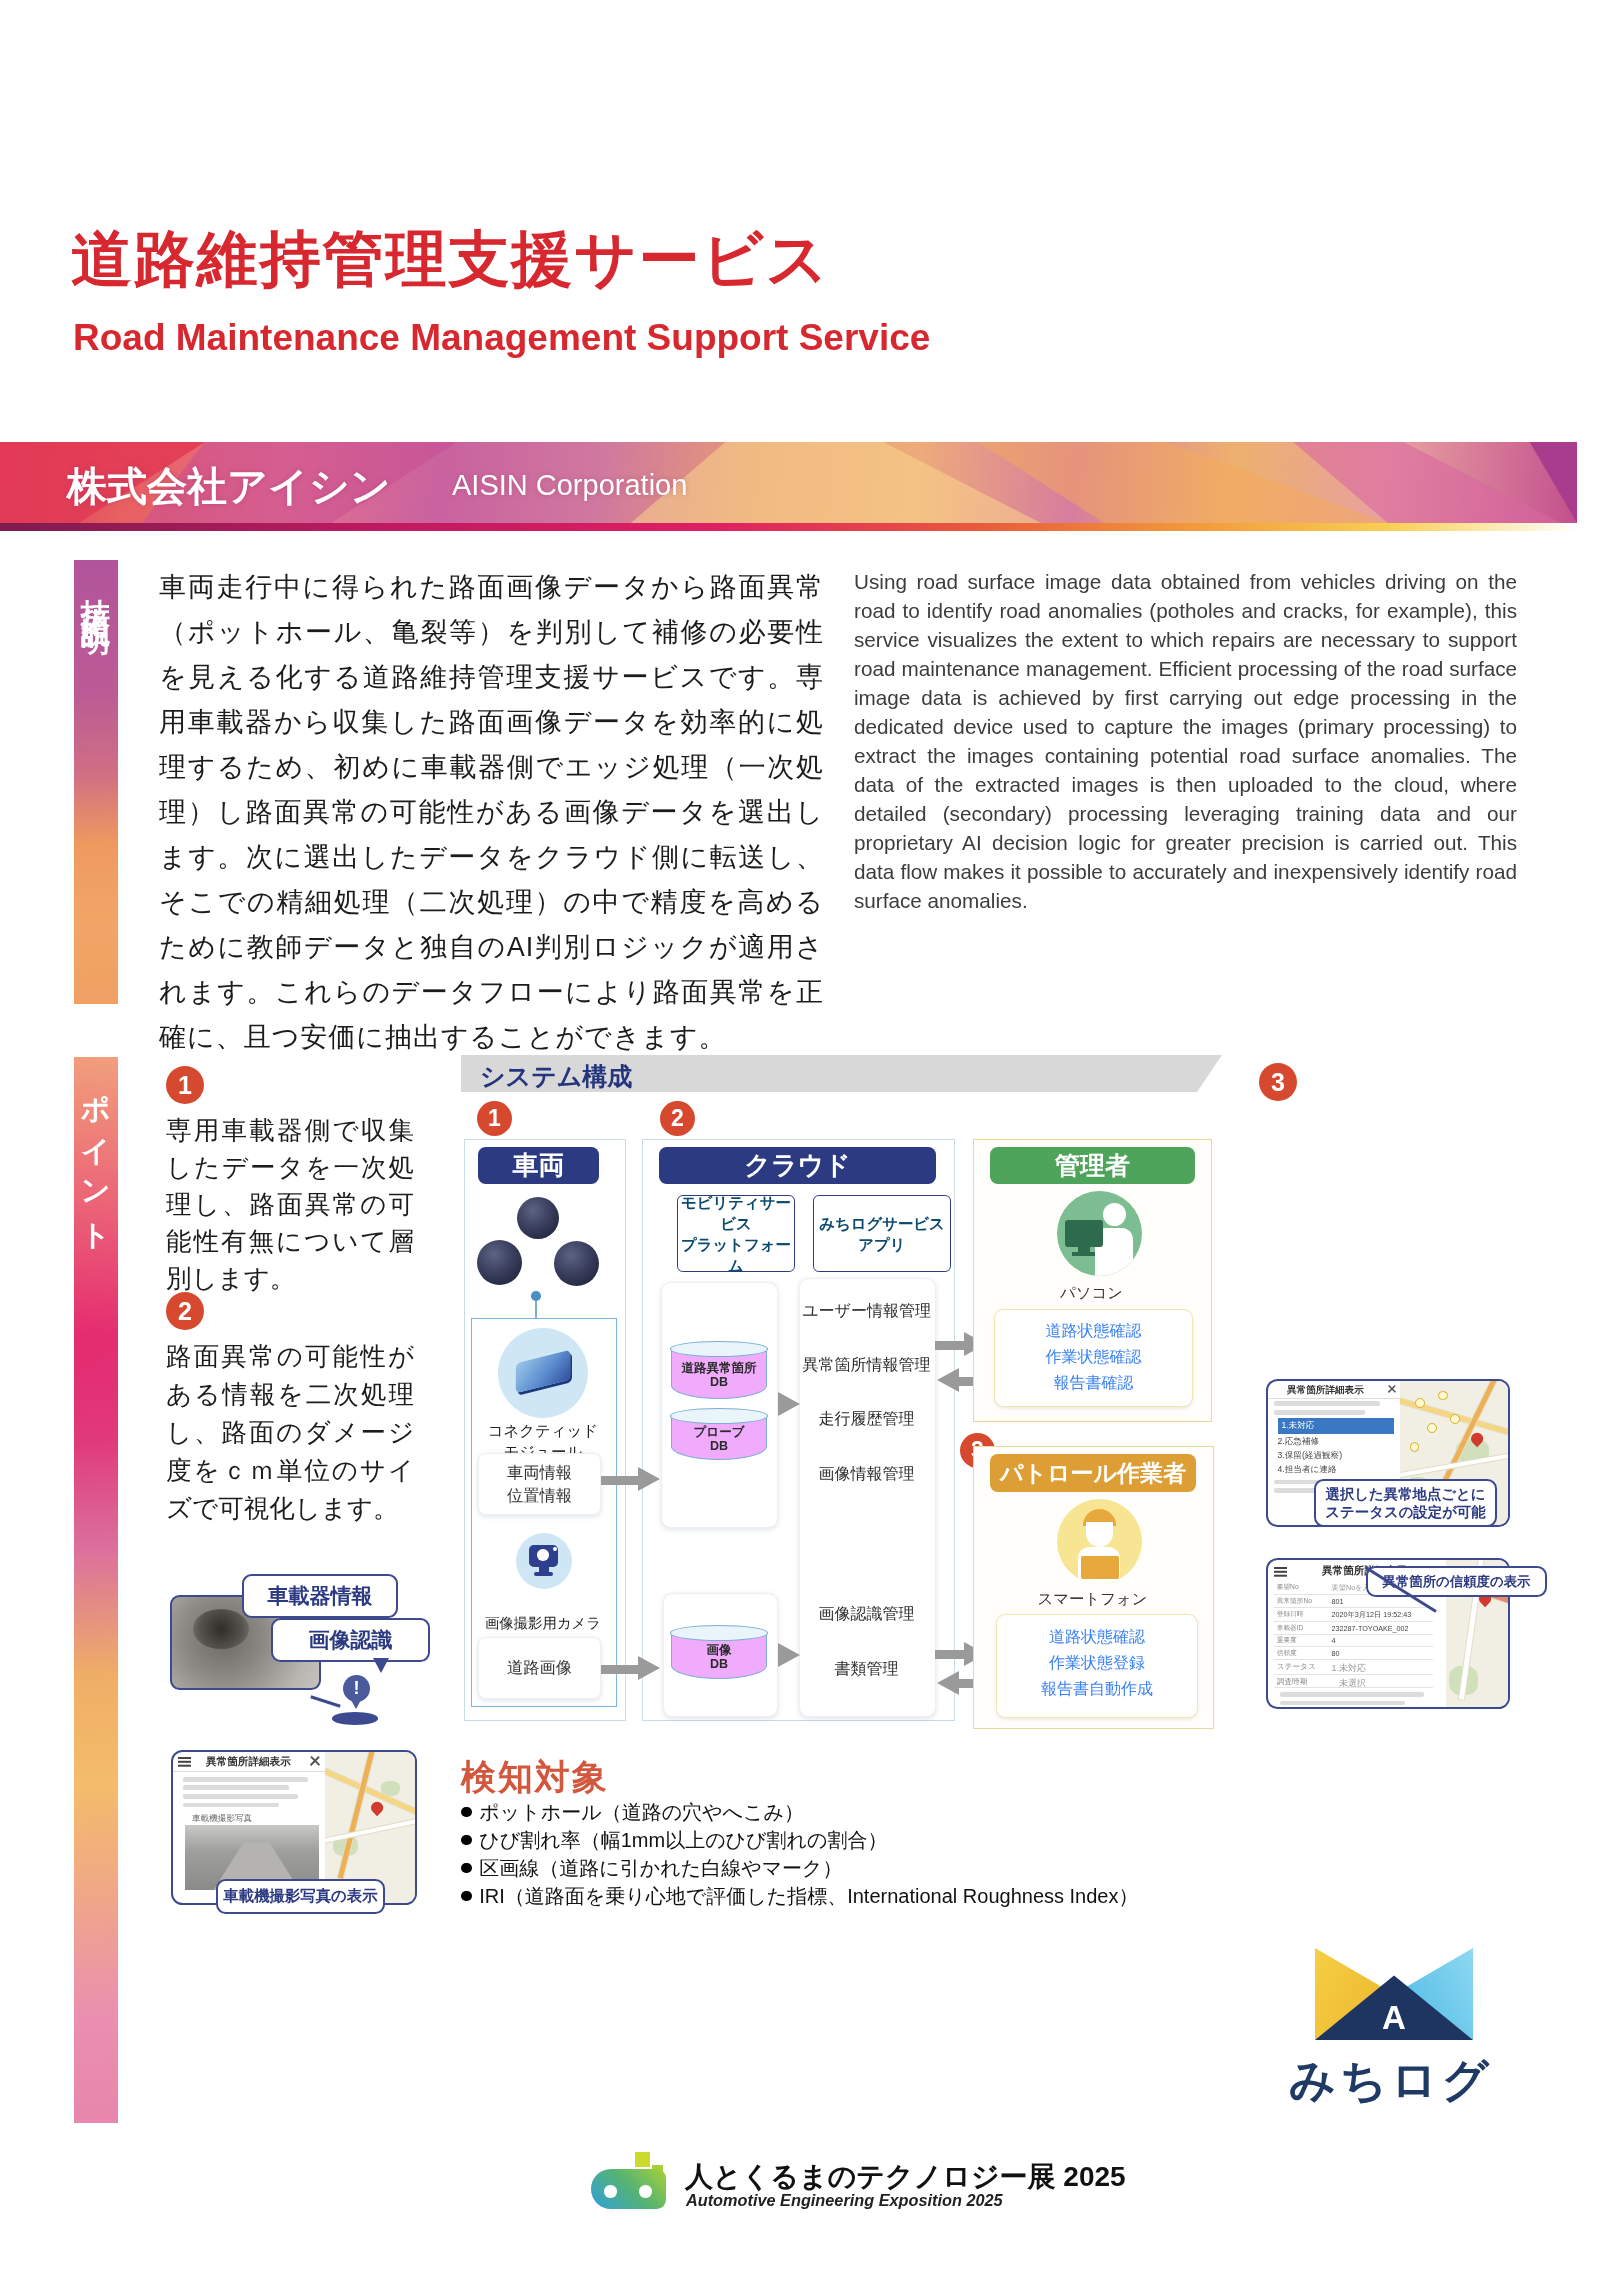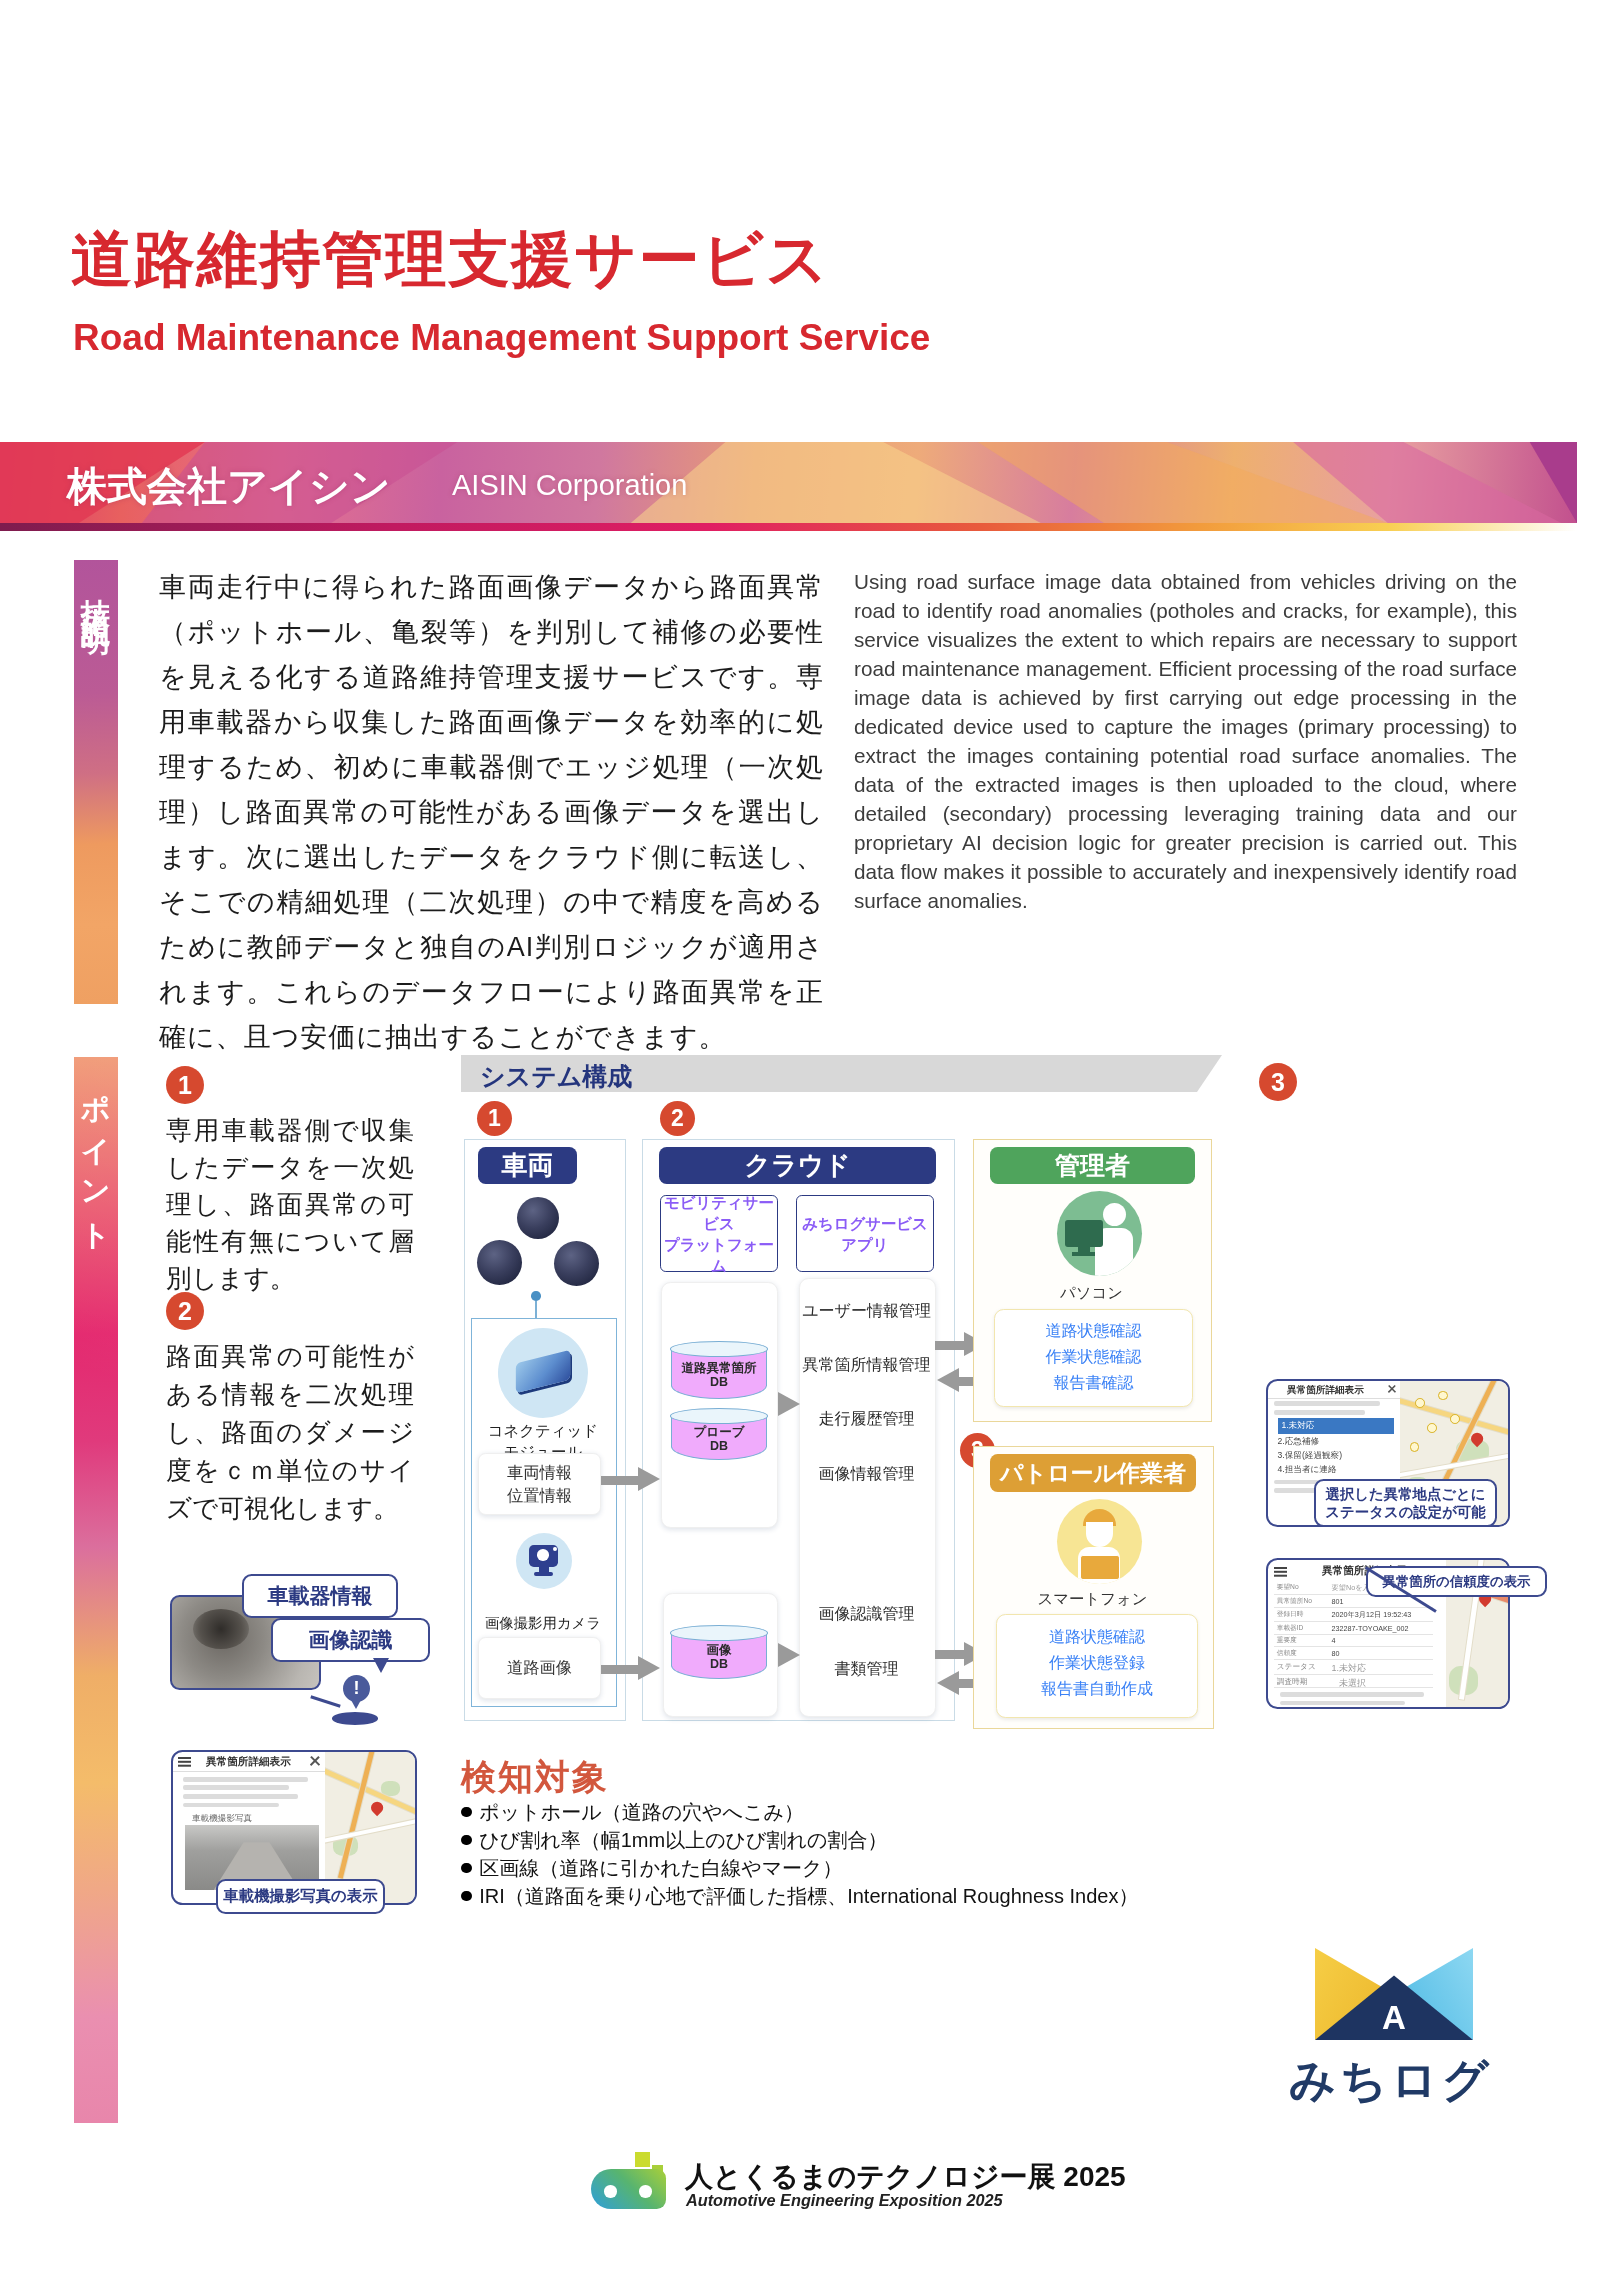--- a/index.html
+++ b/index.html
@@ -15,21 +15,21 @@
   
   .num{border-radius:50%;background:#d6492f;color:#fff;font-weight:bold;
        display:flex;align-items:center;justify-content:center;}
   
   .hdr{border-radius:7.7px;color:#fff;font-weight:bold;display:flex;align-items:center;justify-content:center;}
   .hdr-navy{background:#2c3a82;}
   .hdr-green{background:#4fa45c;}
   .hdr-amber{background:#dd9f35;}
   .colbox{border:1.4px solid #c9dbe6;background:#fff;}
   .card{background:#fff;border:1px solid #efefef;border-radius:9.6px;box-shadow:0 1.9px 4.8px rgba(40,70,110,.14);}
-  .outline-navy{background:#fff;border:1.9px solid #2c3a82;border-radius:5.8px;color:#8b5cf6;font-weight:bold;}
+  .outline-navy{background:#fff;border:1.9px solid #2c3a82;border-radius:5.8px;color:#0c4a6e;font-weight:bold;margin-left:17px;}
   .task-box{background:#fff;border:1.9px solid #f2e6ae;border-radius:9.6px;box-shadow:0 1.9px 3.8px rgba(0,0,0,.08);}
   .ycont{border:1.4px solid #ead79a;background:#fffefb;}
   .fn{position:absolute;left:0;width:100%;text-align:center;color:#2b2b2b;font-size:16px;}
   .tsk{color:#3b82f6;font-size:16px;line-height:26px;}
   
   .cyl{position:absolute;background:#f0abfc;border:1.9px solid #79aed4;border-top:none;
        border-radius:0 0 48px 48px/0 0 13.4px 13.4px;color:#2b2b2b;font-weight:bold;
        display:flex;align-items:center;justify-content:center;text-align:center;}
   .cyl::before{content:"";position:absolute;left:-1.9px;right:-1.9px;top:-7.7px;height:15.4px;
        background:#eaf5fb;border:1.9px solid #79aed4;border-radius:50%;box-sizing:border-box;}
@@ -142,21 +142,21 @@
     </div>
   </div>
   <div class="abs bubble jp" style="left:216px;top:1879px;width:165px;height:31px;font-size:15.4px;border-width:2.4px;">車載機撮影写真の表示</div>
 
   <div class="abs" style="left:461px;top:1055px;width:761px;height:37px;background:#d8d8d8;clip-path:polygon(0 0,100% 0,calc(100% - 25px) 100%,0 100%);">
     <span class="jp bold" style="position:absolute;left:19px;top:4.8px;font-size:25px;color:#24357d;">システム構成</span>
   </div>
 
   <div class="abs num" style="left:477px;top:1101px;width:35px;height:35px;font-size:23px;">1</div>
   <div class="abs colbox" style="left:464px;top:1139px;width:160px;height:580px;"></div>
-  <div class="abs hdr hdr-navy jp" style="left:478px;top:1147px;width:99px;height:37px;font-size:26px;">車両</div>
+  <div class="abs hdr hdr-navy jp" style="left:478px;top:1147px;width:121px;height:37px;font-size:26px;">車両</div>
   <div class="vehcircle" style="left:517px;top:1197px;width:42px;height:42px;"></div>
   <div class="vehcircle" style="left:477px;top:1240px;width:45px;height:45px;"></div>
   <div class="vehcircle" style="left:554px;top:1241px;width:45px;height:45px;"></div>
   <div class="abs" style="left:531px;top:1291px;width:9.6px;height:9.6px;border-radius:50%;background:#4a90c4;"></div>
   <div class="abs" style="left:535px;top:1301px;width:1.9px;height:17.3px;background:#7cb1d6;"></div>
   <div class="abs" style="left:471px;top:1318px;width:144px;height:387px;border:1.9px solid #7fb4d9;background:#fff;"></div>
   <div class="iconring" style="left:498px;top:1328px;width:90px;height:90px;">
     <div class="abs" style="left:17.3px;top:29px;width:56px;height:29px;border-radius:4.8px;transform:rotate(-14deg) skewX(-14deg);
                 background:linear-gradient(135deg,#9cc8ea 0%,#5d8ecf 55%,#2e4f9e 100%);box-shadow:1.9px 2.9px 0 #1d3a7c;"></div>
   </div>

